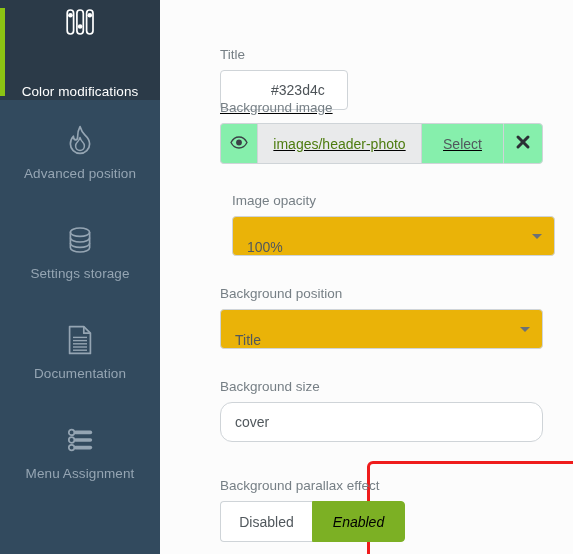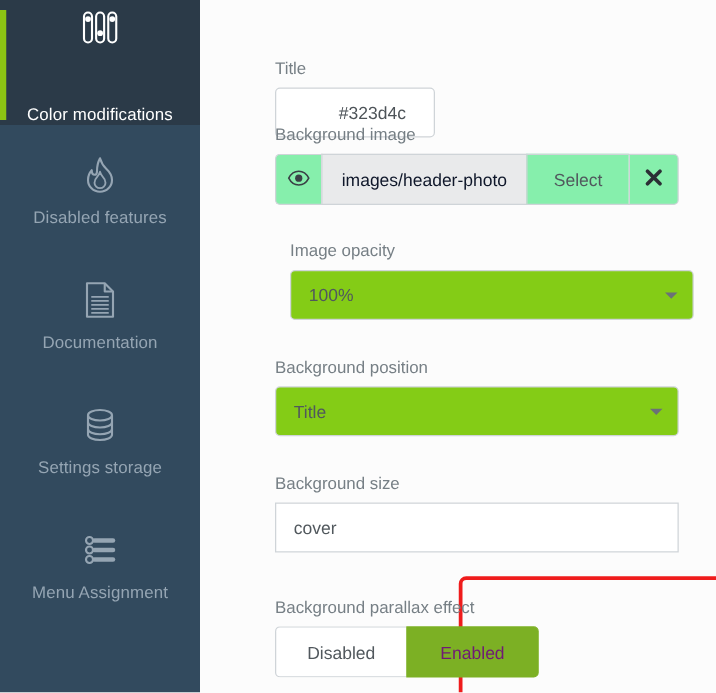--- a/index.html
+++ b/index.html
@@ -99,21 +99,21 @@
     line-height: 1.2;
     white-space: nowrap;
   }
 
   
   .text-input {
     box-sizing: border-box;
     width: 100%;
     height: 40px;
     border: 1px solid #cfd4d8;
-    border-radius: 0;
+    border-radius: 12px;
     background: #ffffff;
     display: flex;
     align-items: center;
     padding: 0 14px;
     font-size: 14px;
     color: #51585d;
   }
 
   
   .color-input {
@@ -142,23 +142,23 @@
     color: #4d5358;
   }
 
   
   .select-box {
     box-sizing: border-box;
     width: 100%;
     height: 40px;
     border: 1px solid #cfd4d8;
     border-radius: 4px;
-    background: #84cc16;
-    display: flex;
-    align-items: center;
+    background: #eab308;
+    display: flex;
+    align-items: flex-end;
     padding: 0 14px;
     font-size: 14px;
     color: #51585d;
     position: relative;
   }
   .select-arrow {
     position: absolute;
     right: 12px;
     top: 50%;
     margin-top: -2px;
@@ -193,60 +193,61 @@
   }
   .ig-path {
     flex: 1;
     box-sizing: border-box;
     border: 1px solid #cfd4d8;
     background: #e9eaeb;
     display: flex;
     align-items: center;
     justify-content: center;
     font-size: 14px;
-    color: #0f172a;
+    color: #4d7c0f;
     border-right: none;
     text-align: right;
   }
   .ig-select {
     width: 82px;
     border-right: none;
   }
   .ig-clear {
     width: 40px;
     border-radius: 0 4px 4px 0;
   }
 
   
   .toggle-group {
     display: flex;
-    width: 211px;
+    width: 185px;
     height: 41px;
     box-sizing: border-box;
   }
   .toggle-btn {
     box-sizing: border-box;
     flex: 1;
     display: flex;
     align-items: center;
     justify-content: center;
     font-size: 14px;
     border: 1px solid #cfd4d8;
   }
   .toggle-off {
     background: #ffffff;
     color: #51585d;
     border-radius: 4px 0 0 4px;
     border-right: none;
   }
   .toggle-on {
     background: #7cb024;
-    color: #701a75;
+    color: #000000;
     border-color: #7cb024;
     border-radius: 0 4px 4px 0;
+    font-style: italic;
   }
 
   
   #annotation {
     position: absolute;
     left: 207px;
     top: 461px;
     width: 238px;
     height: 104px;
     border: 3px solid #ef1c1c;
@@ -285,21 +286,35 @@
       <span class="nav-label">Color modifications</span>
     </div>
 
     <div class="nav-item">
       <span class="nav-icon">
         <svg width="34" height="34" viewBox="0 0 34 34">
           <path d="M17 3.6c0 0 1.6 5.2 4.8 8.2 3.2 3 4.8 5.6 4.8 9.1 0 5.3-4.3 9.5-9.6 9.5S7.4 26.2 7.4 20.9c0-3 1.1-5.6 3-7.7 0 2.3 1 3.6 2.3 3.6 1.1 0 1.9-1 1.9-2.9 0-3.4 0.7-7.2 2.4-10.3z" fill="none" stroke="#95a5b3" stroke-width="1.7" stroke-linejoin="round"></path>
           <path d="M17 14.4c0 0 0.9 2.8 2.4 4.3 1.4 1.4 2 2.8 2 4.4 0 2.5-2 4.4-4.4 4.4s-4.4-1.9-4.4-4.4c0-1.6 0.6-3 2-4.4 1.5-1.5 2.4-4.3 2.4-4.3z" fill="none" stroke="#95a5b3" stroke-width="1.5" stroke-linejoin="round"></path>
         </svg>
       </span>
-      <span class="nav-label">Disabled features</span>
+      <span class="nav-label">Advanced position</span>
+    </div>
+
+    <div class="nav-item">
+      <span class="nav-icon">
+        <svg width="34" height="34" viewBox="0 0 34 34">
+          <g fill="none" stroke="#95a5b3" stroke-width="1.7">
+            <ellipse cx="17" cy="9.2" rx="9.6" ry="4.2"></ellipse>
+            <path d="M7.4 9.2v15.6c0 2.3 4.3 4.2 9.6 4.2s9.6-1.9 9.6-4.2V9.2"></path>
+            <path d="M7.4 14.8c0 2.3 4.3 4.2 9.6 4.2s9.6-1.9 9.6-4.2"></path>
+            <path d="M7.4 20.2c0 2.3 4.3 4.2 9.6 4.2s9.6-1.9 9.6-4.2"></path>
+          </g>
+        </svg>
+      </span>
+      <span class="nav-label">Settings storage</span>
     </div>
 
     <div class="nav-item">
       <span class="nav-icon">
         <svg width="34" height="34" viewBox="0 0 34 34">
           <g fill="none" stroke="#95a5b3" stroke-width="1.7" stroke-linejoin="round">
             <path d="M6.6 3.6h14.2l6.6 6.6v20.2H6.6z"></path>
             <path d="M20.8 3.6v6.6h6.6"></path>
             <g stroke-width="1.4">
               <line x1="10" y1="14.4" x2="24" y2="14.4"></line>
@@ -310,34 +325,20 @@
             </g>
           </g>
         </svg>
       </span>
       <span class="nav-label">Documentation</span>
     </div>
 
     <div class="nav-item">
       <span class="nav-icon">
         <svg width="34" height="34" viewBox="0 0 34 34">
-          <g fill="none" stroke="#95a5b3" stroke-width="1.7">
-            <ellipse cx="17" cy="9.2" rx="9.6" ry="4.2"></ellipse>
-            <path d="M7.4 9.2v15.6c0 2.3 4.3 4.2 9.6 4.2s9.6-1.9 9.6-4.2V9.2"></path>
-            <path d="M7.4 14.8c0 2.3 4.3 4.2 9.6 4.2s9.6-1.9 9.6-4.2"></path>
-            <path d="M7.4 20.2c0 2.3 4.3 4.2 9.6 4.2s9.6-1.9 9.6-4.2"></path>
-          </g>
-        </svg>
-      </span>
-      <span class="nav-label">Settings storage</span>
-    </div>
-
-    <div class="nav-item">
-      <span class="nav-icon">
-        <svg width="34" height="34" viewBox="0 0 34 34">
           <g stroke="#95a5b3" stroke-width="1.7" fill="none">
             <circle cx="8.6" cy="9.4" r="2.8"></circle>
             <line x1="12.6" y1="9.4" x2="27.4" y2="9.4" stroke-width="3.6" stroke-linecap="round"></line>
             <circle cx="8.6" cy="17" r="2.8"></circle>
             <line x1="12.6" y1="17" x2="27.4" y2="17" stroke-width="3.6" stroke-linecap="round"></line>
             <circle cx="8.6" cy="24.6" r="2.8"></circle>
             <line x1="12.6" y1="24.6" x2="27.4" y2="24.6" stroke-width="3.6" stroke-linecap="round"></line>
           </g>
         </svg>
       </span>
@@ -352,21 +353,21 @@
       <div class="field-label">Title</div>
       <div class="color-input">
         <span class="swatch">
           <span class="top"></span>
           <span class="bottom"></span>
         </span>
         <span class="color-value">#323d4c</span>
       </div>
     </div>
 
-    <div class="field" style="top:100px;">
+    <div class="field" style="top:100px;text-decoration:underline;">
       <div class="field-label">Background image</div>
       <div class="input-group">
         <span class="ig-btn ig-eye">
           <span>
             <svg width="18" height="13" viewBox="0 0 18 13">
               <path d="M1 6.5C3 2.6 5.9 1 9 1s6 1.6 8 5.5C15 10.4 12.1 12 9 12S3 10.4 1 6.5z" fill="none" stroke="#3a4146" stroke-width="1.3"></path>
               <circle cx="9" cy="6.5" r="2.9" fill="#3a4146"></circle>
             </svg>
           </span>
         </span>

